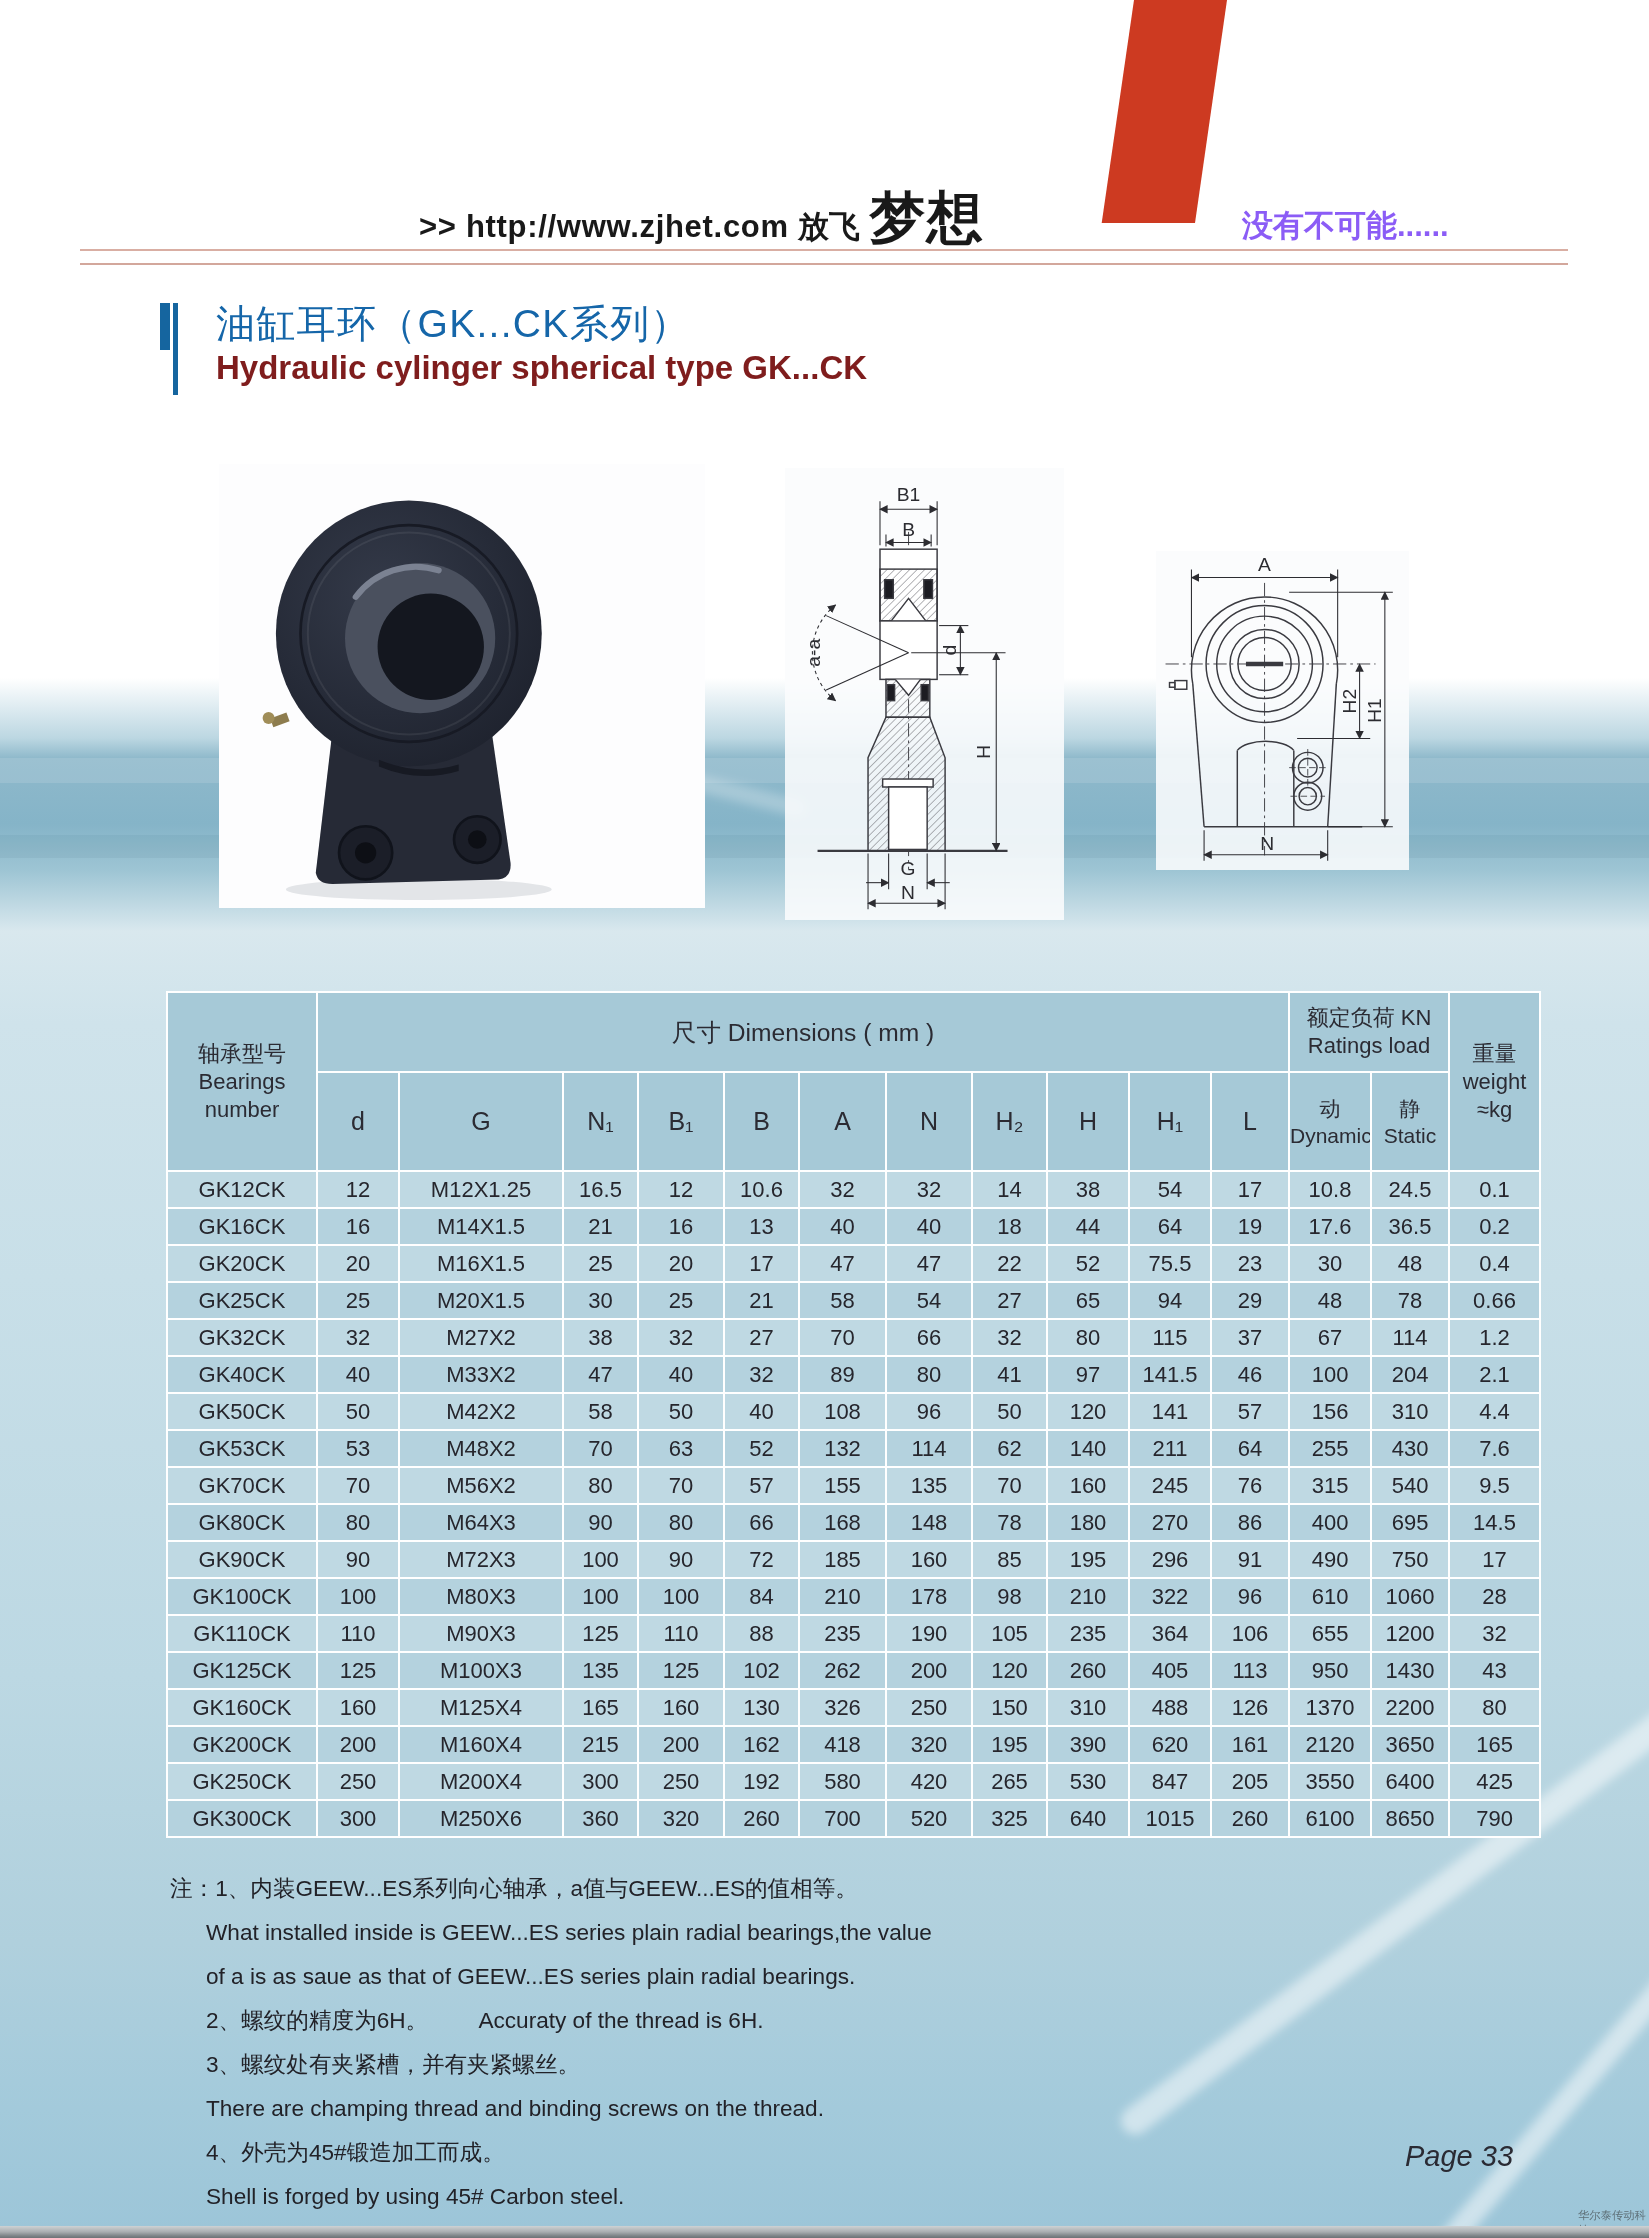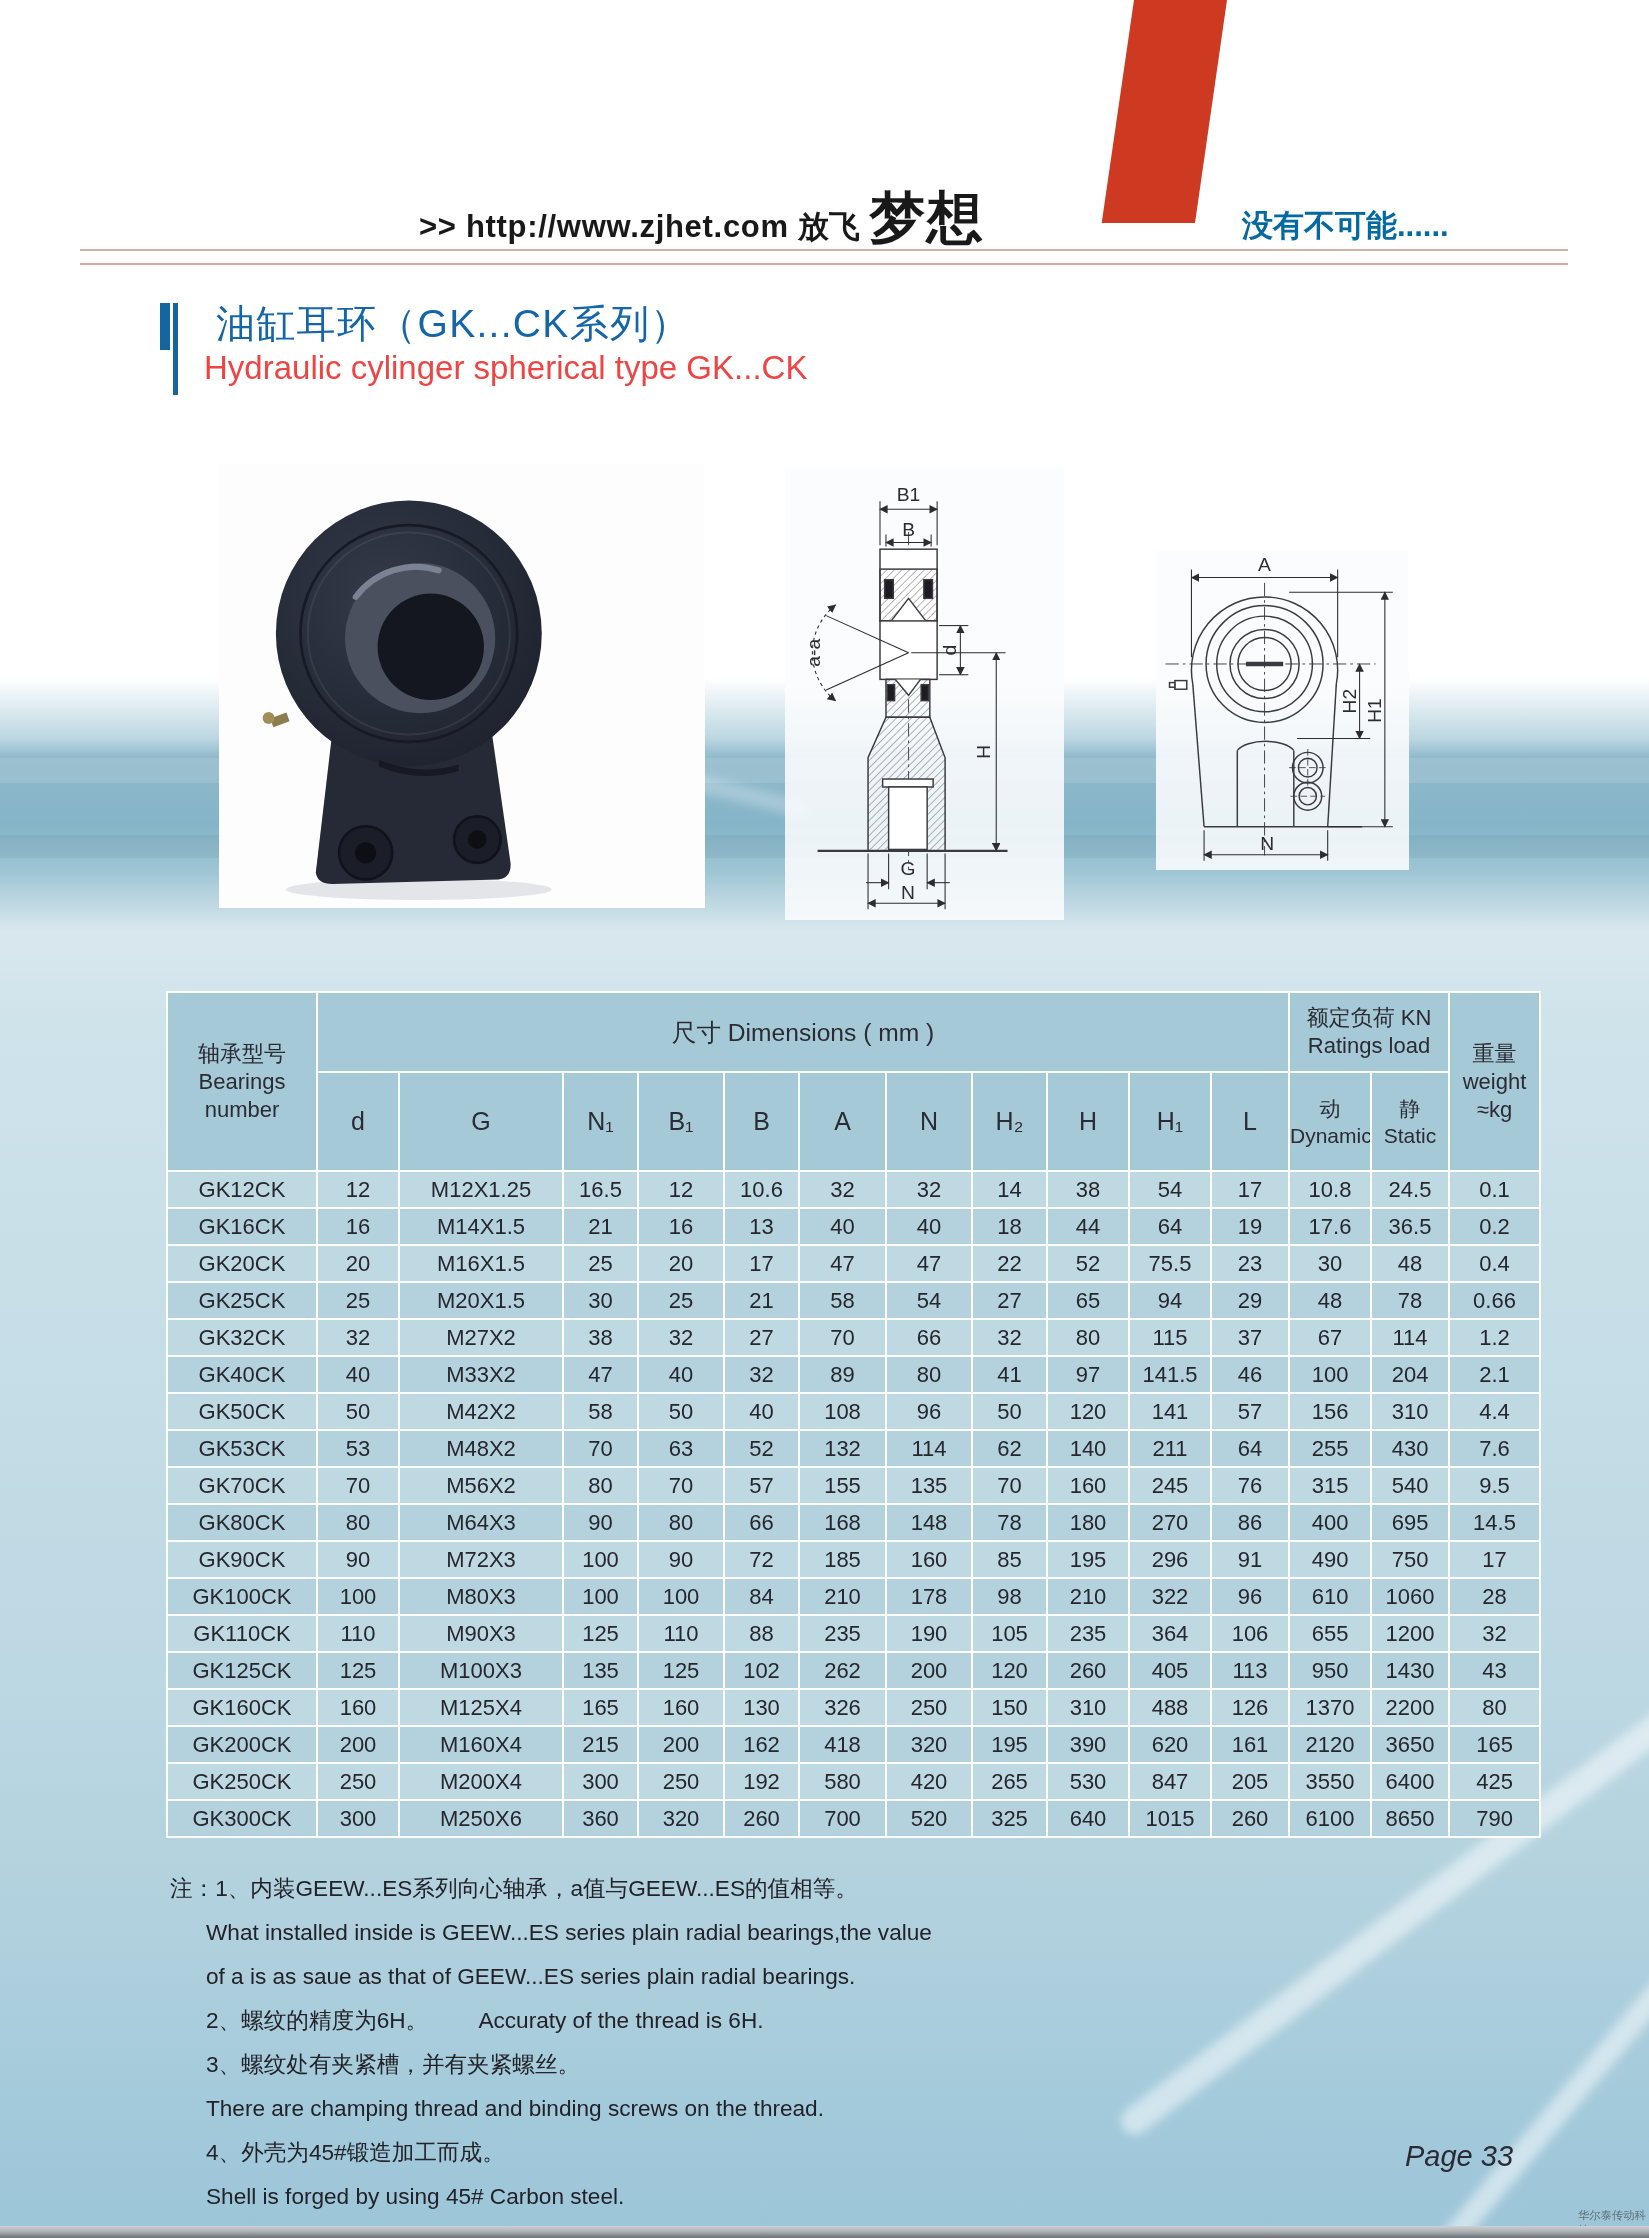--- a/index.html
+++ b/index.html
@@ -18,28 +18,28 @@
   .streak.s2{left:1423px;top:2261px;width:599px;height:22.6px;transform:rotate(-50deg);transform-origin:left center;}
   .streak.s3{left:346px;top:745px;width:466px;height:17.3px;transform:rotate(14deg);background:rgba(255,255,255,.25);}
   
   .red-flag{position:absolute;left:1097px;top:0;width:133px;height:223px;background:#cd3a21;
     clip-path:polygon(37px 0,130px 0,98px 100%,4.7px 100%);}
   .hdr{position:absolute;left:419px;top:181px;display:flex;align-items:baseline;gap:9.3px;
        font-weight:bold;color:#191919;white-space:nowrap;}
   .hdr .url{font-size:31px;letter-spacing:0.7px;}
   .hdr .slog-small{font-size:31px;}
   .hdr .slog-big{font-size:56px;letter-spacing:1.3px;}
-  .hdr-right{position:absolute;left:1242px;top:205px;font-weight:bold;font-size:31px;color:#0369a1;white-space:nowrap;}
+  .hdr-right{position:absolute;left:1242px;top:205px;font-weight:bold;font-size:31px;color:#8b5cf6;white-space:nowrap;}
   .rule1{position:absolute;left:80px;top:249px;width:1488px;border-top:2px solid #d9aea3;}
   .rule2{position:absolute;left:80px;top:263px;width:1488px;border-top:2px solid #d3a79c;}
   
   .tbar1{position:absolute;left:160px;top:303px;width:10px;height:47px;background:#15659f;}
   .tbar2{position:absolute;left:173px;top:303px;width:5.3px;height:92px;background:#15659f;}
   .title-zh{position:absolute;left:216px;top:297px;font-size:39px;font-weight:normal;color:#1566a9;letter-spacing:1.3px;white-space:nowrap;}
-  .title-en{position:absolute;left:204px;top:349px;font-size:33px;font-weight:normal;color:#ef4444;white-space:nowrap;}
+  .title-en{position:absolute;left:216px;top:349px;font-size:33px;font-weight:bold;color:#7f1d1d;white-space:nowrap;}
   
   .fig{position:absolute;}
   .fig.photo{left:219px;top:464px;width:486px;height:444px;background:#fdfdfe;}
   .fig.section{left:785px;top:468px;width:279px;height:452px;background:rgba(250,252,253,.88);}
   .fig.front{left:1156px;top:551px;width:253px;height:319px;background:rgba(250,252,253,.88);}
   svg{display:block;}
   .dim-txt{font-size:29px;fill:#2c2c31;font-family:"Liberation Sans","DejaVu Sans",sans-serif;}
   
   .spec-wrap{position:absolute;left:166px;top:991px;}
   table.spec{border-collapse:separate;border-spacing:2px;background:#ffffff;table-layout:fixed;width:1346px;}

